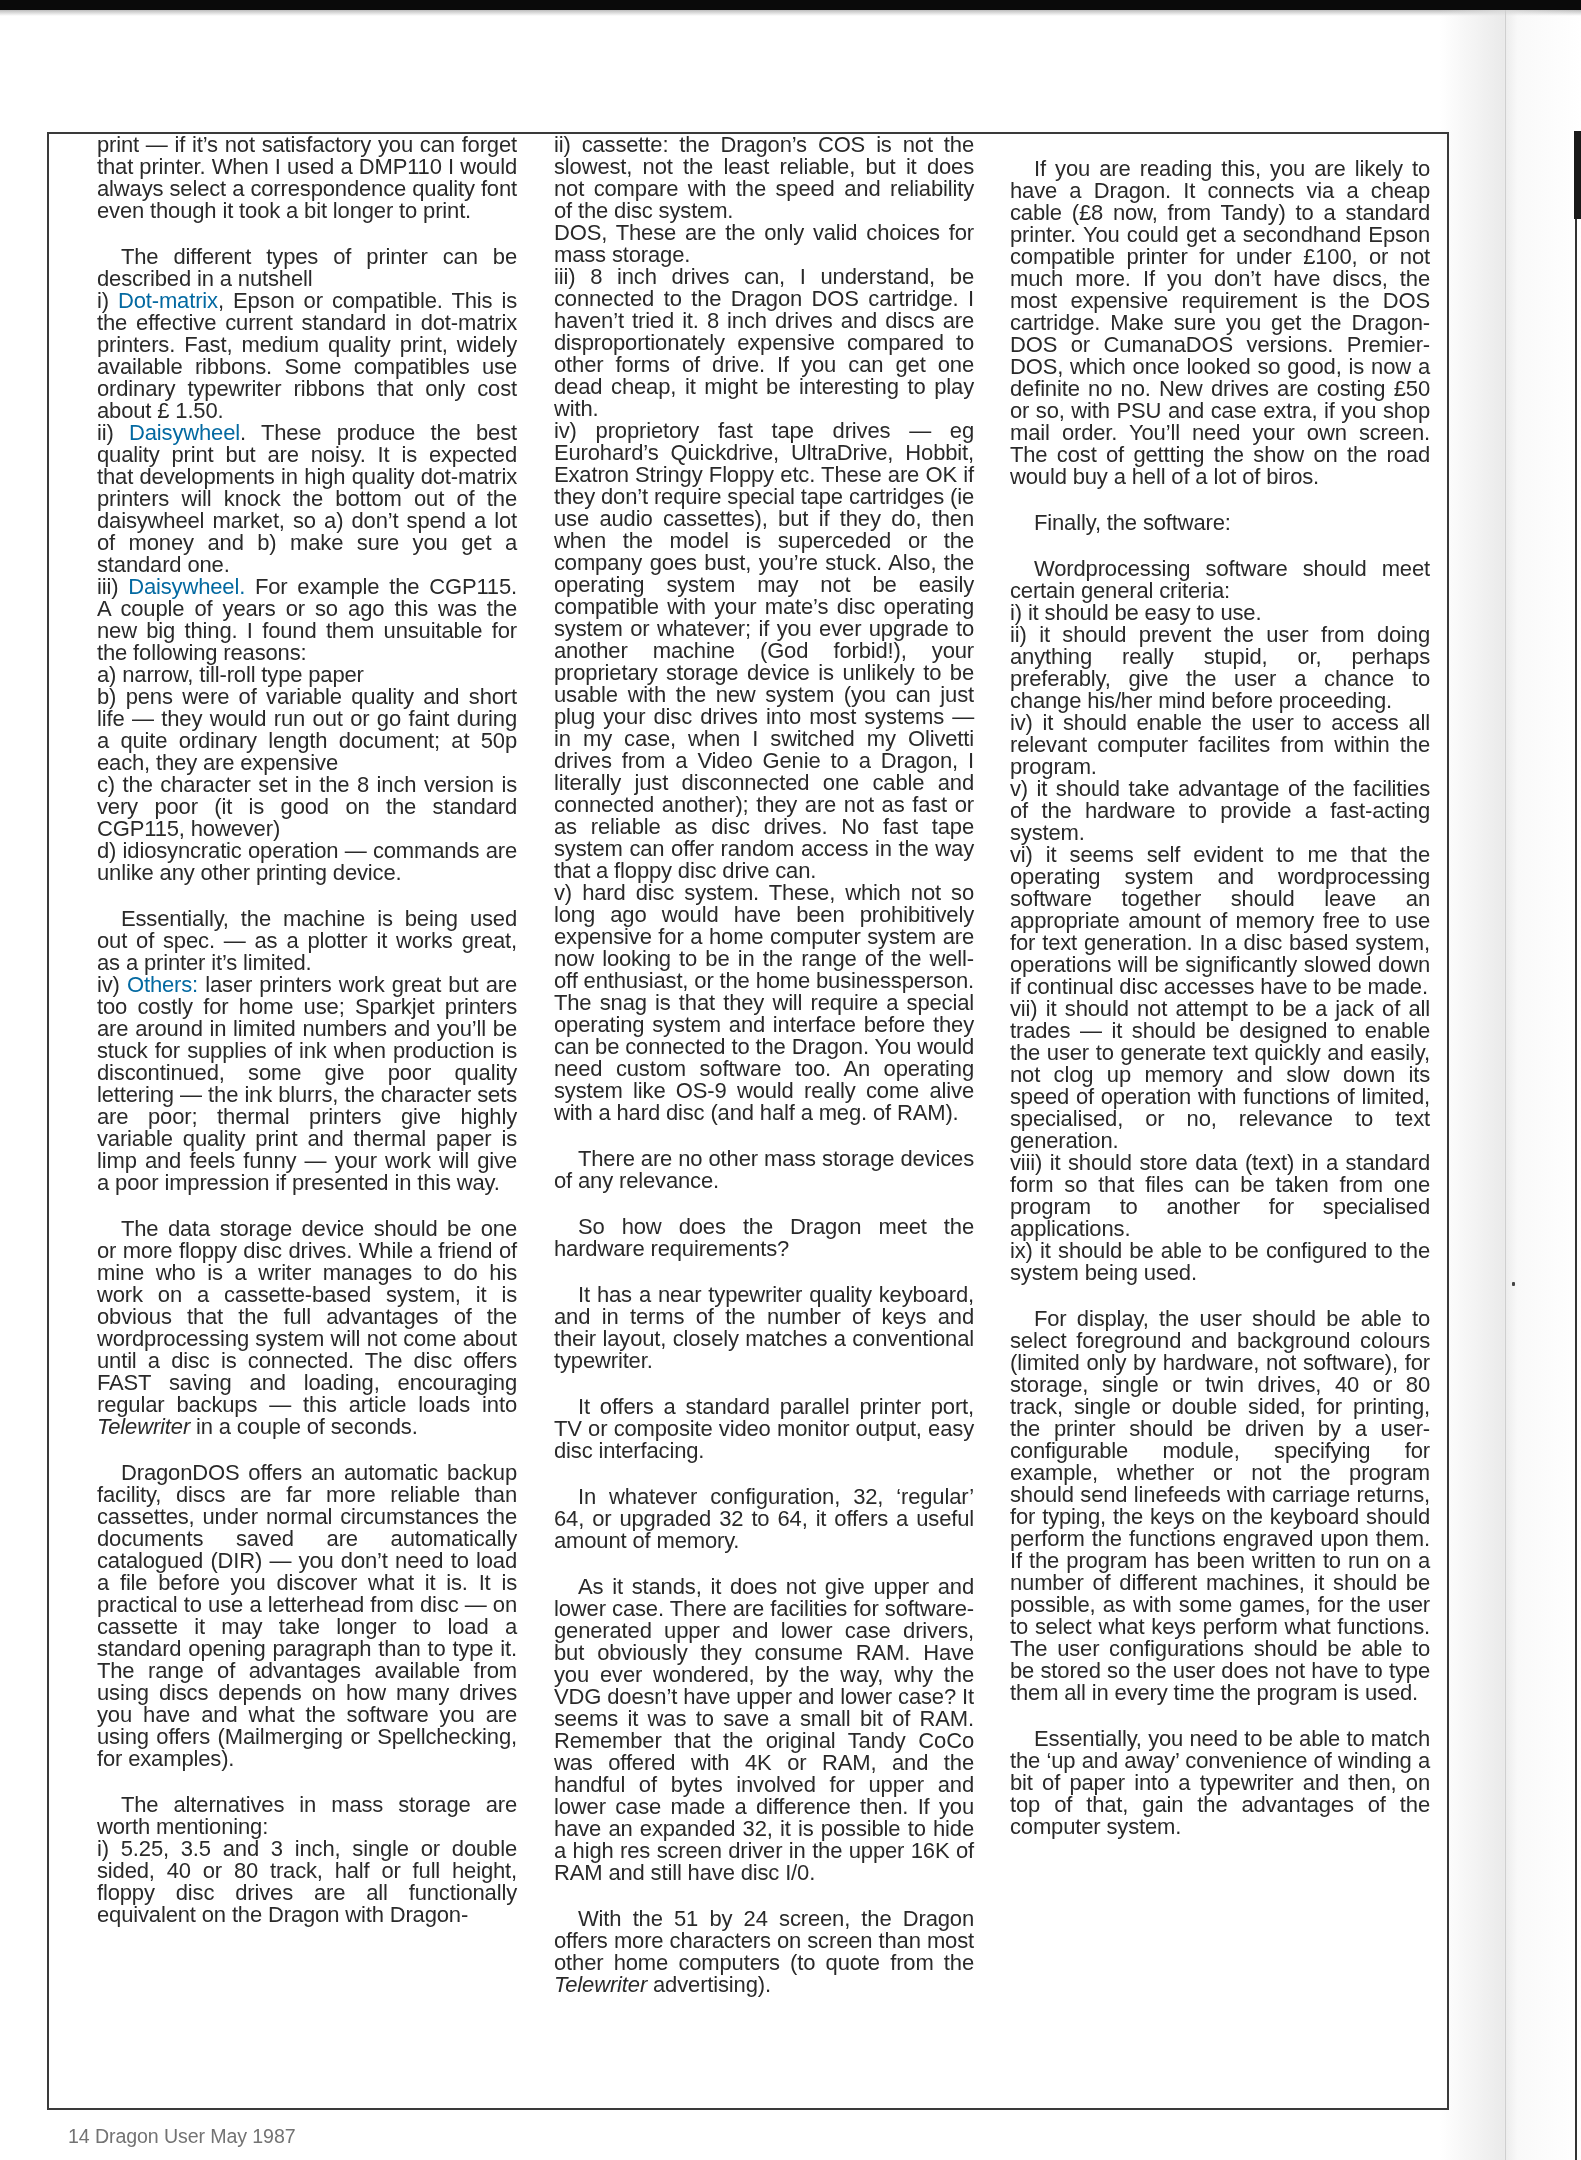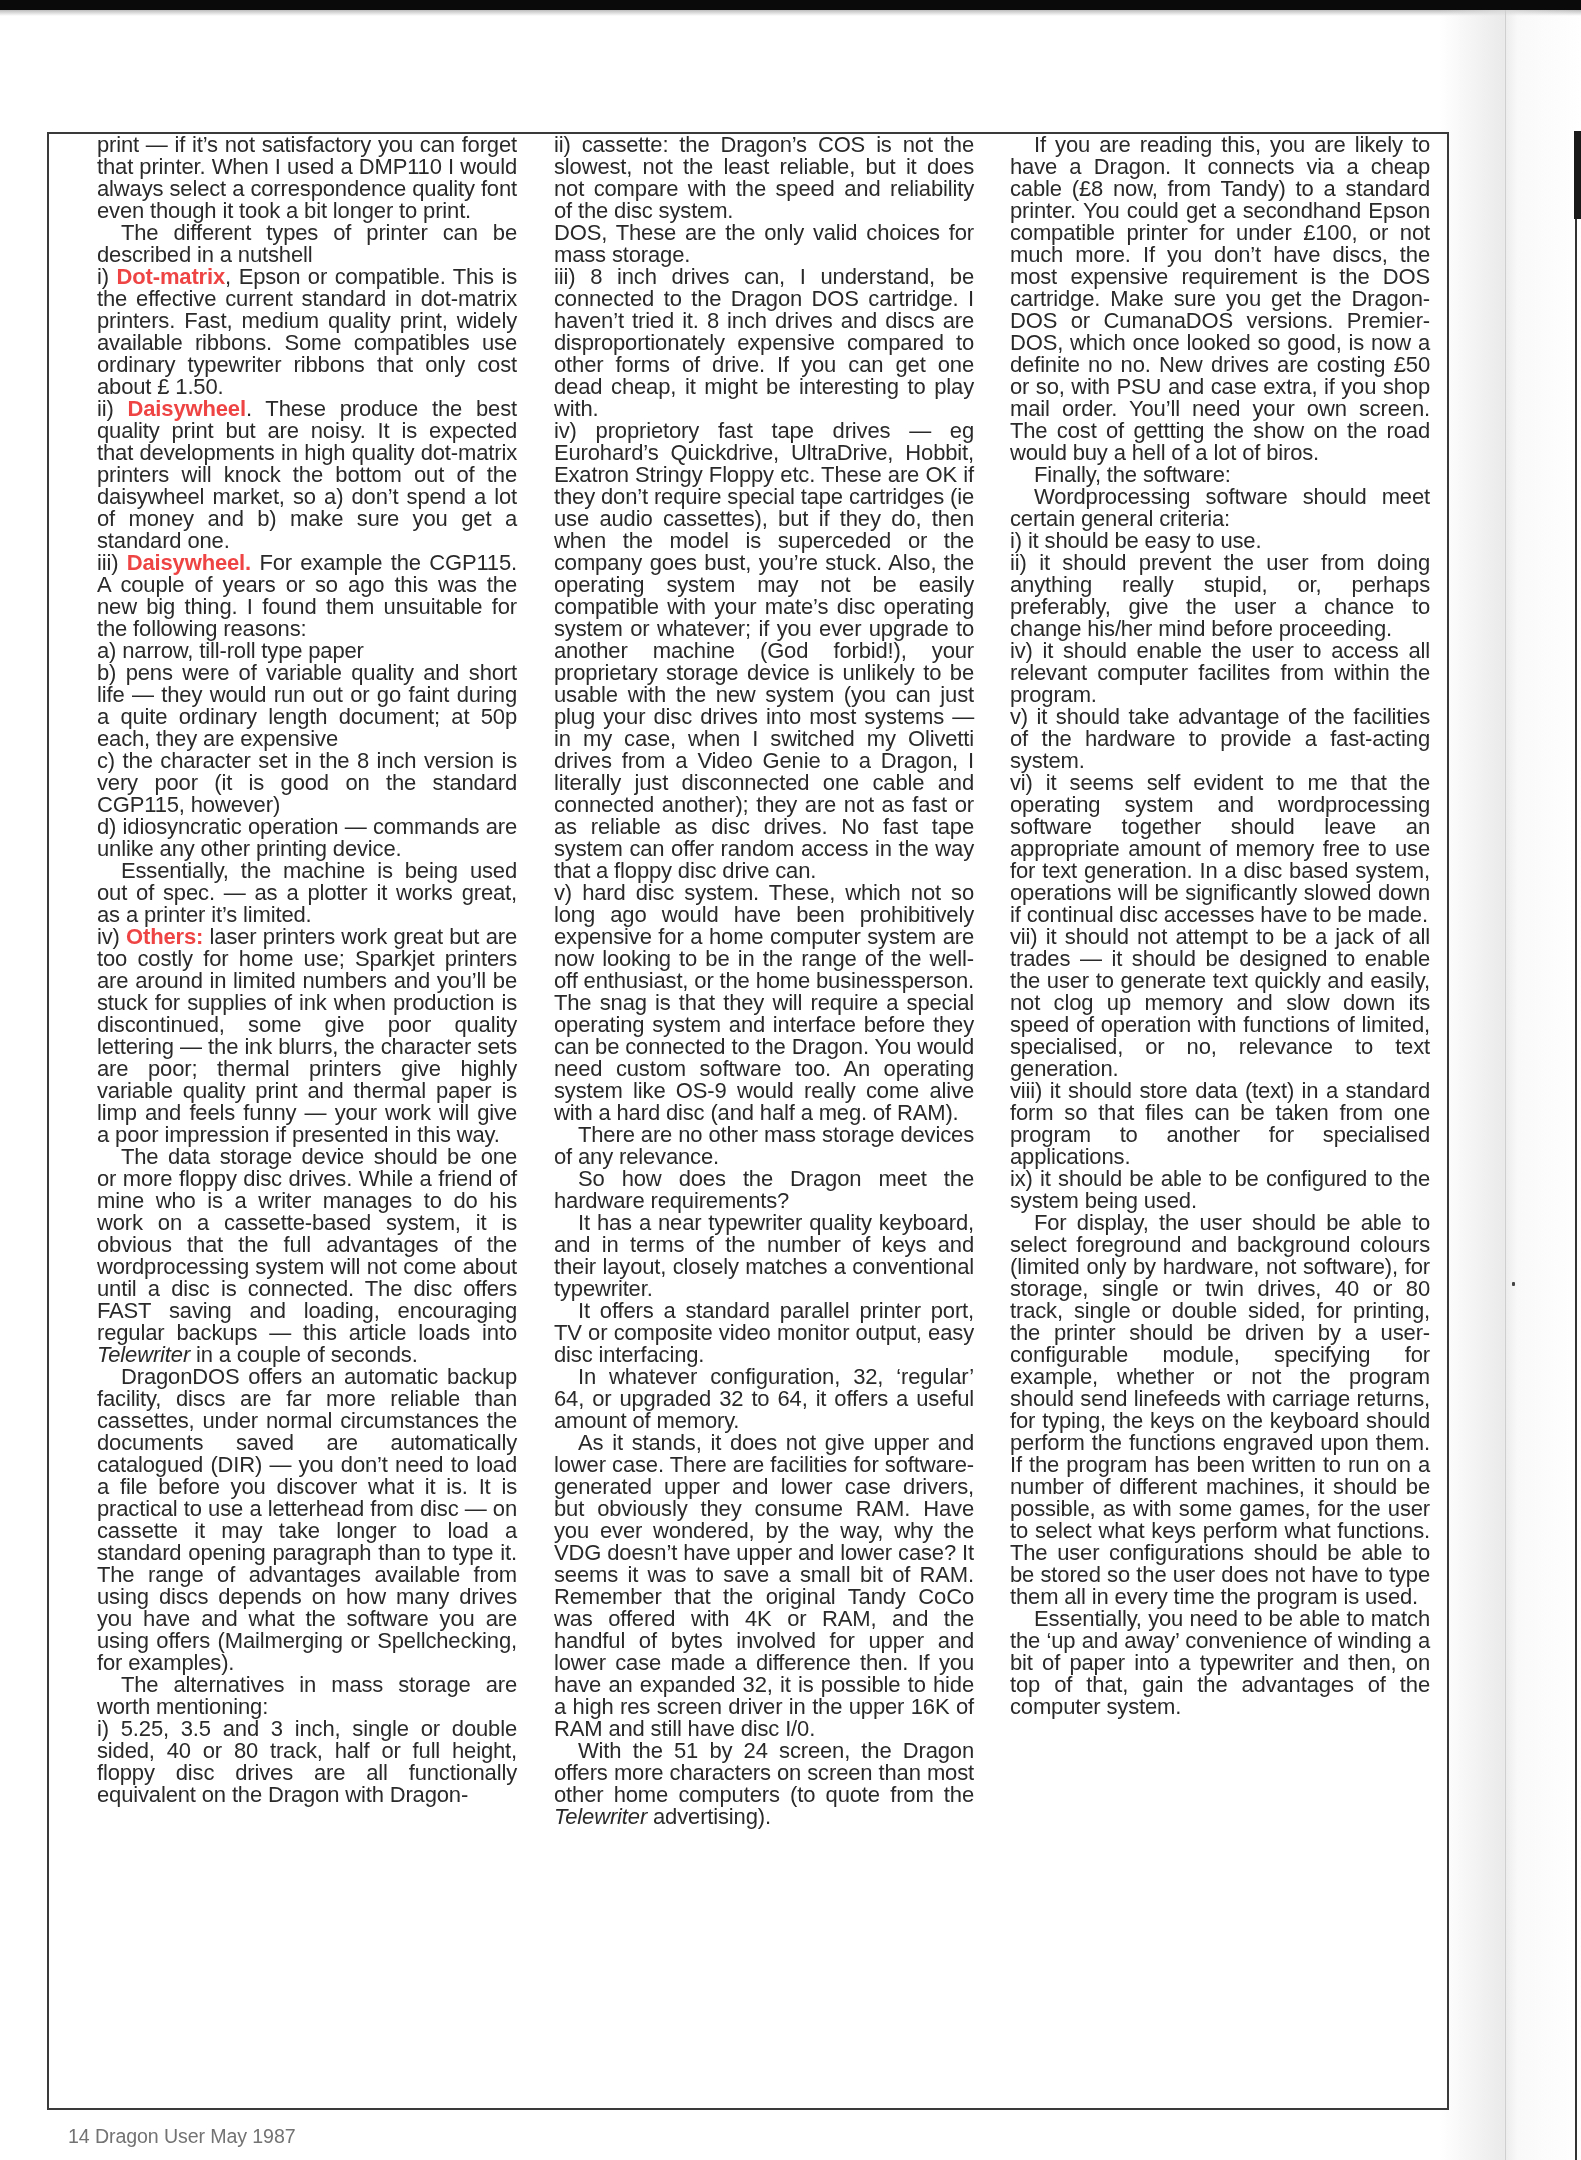--- a/index.html
+++ b/index.html
@@ -23,22 +23,22 @@
     border:2px solid #3a3a3a; box-sizing:content-box;
   }
   .col {
     position:absolute; top:0px; width:420px;
     font-size:22px; line-height:22px; letter-spacing:-0.15px;
   }
   .col.c1 { left:48px; }
   .col.c2 { left:505px; }
   .col.c3 { left:961px; }
   .para { margin:0; text-align:justify; text-align-last:left; }
-  .para.indent { text-indent:24px; }
-  .para b { font-weight:bold; color:#ef4444; }
+  .para.indent { text-indent:24px;margin-top:24px; }
+  .para b { font-weight:normal; color:#0369a1; }
   .para i { font-style:italic; }
   .footer {
     position:absolute; left:68px; top:2125px;
     font-size:19.6px; color:#737373; letter-spacing:-0.1px;
   }
 </style>
 </head>
 <body>
 
 <div class="top-bar"></div>

